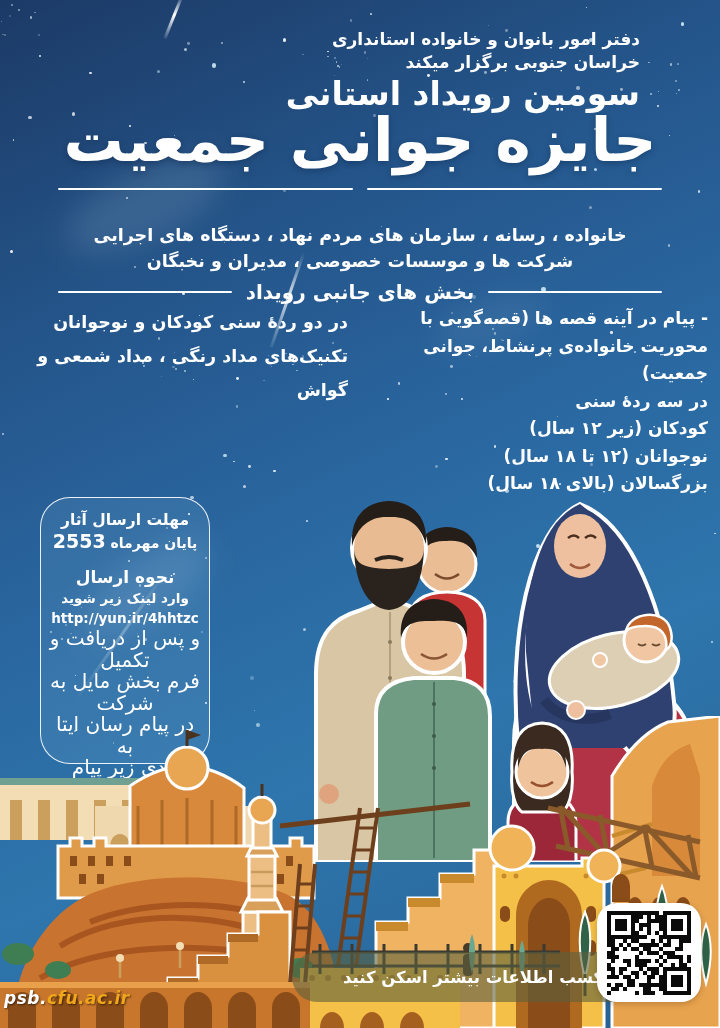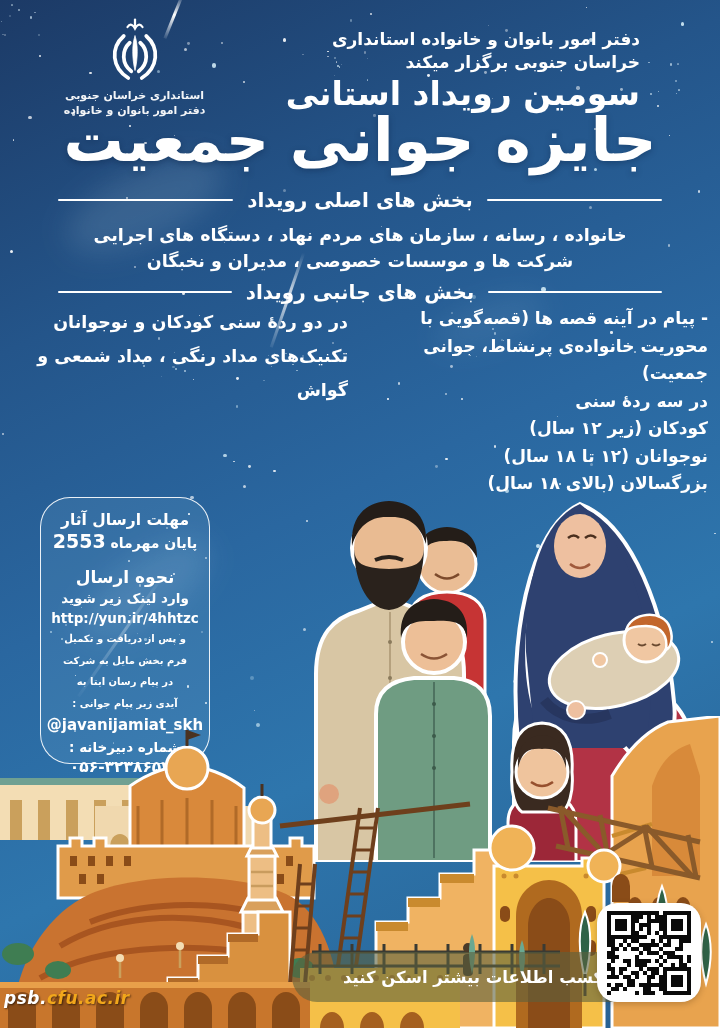--- a/index.html
+++ b/index.html
@@ -34,21 +34,21 @@
     background:rgba(150,200,235,.13);
     display:flex;flex-direction:column;align-items:center;justify-content:flex-start;
     padding:12px 6px 8px 6px;text-align:center;
   }
   .subbox .h1{font-size:15.5px;font-weight:bold;line-height:20px;}
   .subbox .deadline{font-size:14px;font-weight:bold;line-height:22px;}
   .subbox .year{font-size:19px;font-weight:bold;}
   .subbox .h2{font-size:17px;font-weight:bold;margin-top:12px;line-height:22px;}
   .subbox .s{font-size:13.5px;font-weight:bold;line-height:20px;}
   .subbox .link{font-size:13.5px;font-weight:bold;direction:ltr;line-height:20px;}
-  .subbox .inst{font-size:10px;font-weight:bold;line-height:21.5px;}
+  .subbox .inst{font-size:20px;font-weight:normal;line-height:21.5px;}
   .subbox .eitaa{font-size:15px;font-weight:bold;direction:ltr;line-height:23px;}
   .subbox .phone{font-size:15.5px;font-weight:bold;direction:ltr;letter-spacing:1px;line-height:21px;}
   
   .family-svg{position:absolute;left:228px;top:442px;pointer-events:none;}
   .city-svg{position:absolute;left:0;top:716px;pointer-events:none;}
   
   .qr-pill{
     position:absolute;left:292px;top:952px;width:368px;height:50px;border-radius:26px;
     background:rgba(92,96,62,.60);display:flex;align-items:center;justify-content:center;
     font-size:16.5px;font-weight:bold;padding-left:40px;
@@ -257,46 +257,30 @@
       <div class="star" style="left: 367.003px; top: 79.2724px; width: 1.34683px; height: 1.34683px; opacity: 0.606533; background: rgb(216, 236, 247);"></div>
       <div class="star" style="left: 338.555px; top: 66.1536px; width: 1.4803px; height: 1.4803px; opacity: 0.705015; background: rgb(216, 236, 247);"></div>
       <div class="star" style="left: 336.298px; top: 82.6442px; width: 1.8086px; height: 1.8086px; opacity: 0.353404; background: rgb(216, 236, 247);"></div>
       <div class="star" style="left: 341.241px; top: 64.0605px; width: 0.864676px; height: 0.864676px; opacity: 0.380757; background: rgb(216, 236, 247);"></div>
       <div class="star" style="left: 334.256px; top: 57.1086px; width: 1.42581px; height: 1.42581px; opacity: 0.387355; background: rgb(216, 236, 247);"></div>
       <div class="star" style="left: 366.64px; top: 57.5416px; width: 1.68962px; height: 1.68962px; opacity: 0.317798; background: rgb(216, 236, 247);"></div>
       <div class="star" style="left: 333.511px; top: 74.5559px; width: 0.992037px; height: 0.992037px; opacity: 0.385487; background: rgb(216, 236, 247);"></div>
       <div class="star" style="left: 337.203px; top: 65.1223px; width: 1.48414px; height: 1.48414px; opacity: 0.734363; background: rgb(216, 236, 247);"></div>
     </div>
 
-  <header class="logo-block">
-    <svg width="62" height="66" viewBox="-40 -48 80 88">
-      <g stroke="#fff" fill="none" stroke-linecap="round">
-        <path d="M0,-24 C4,-14 4,6 0,22 C-4,6 -4,-14 0,-24 Z" fill="#fff" stroke-width="1"></path>
-        <path d="M7,-15 C18,-5 18,13 5,23" stroke-width="5"></path>
-        <path d="M-7,-15 C-18,-5 -18,13 -5,23" stroke-width="5"></path>
-        <path d="M15,-24 C33,-8 31,18 9,32" stroke-width="5"></path>
-        <path d="M-15,-24 C-33,-8 -31,18 -9,32" stroke-width="5"></path>
-        <path d="M-10,-36 C-6,-42 -2,-38 0,-34 C2,-38 6,-42 10,-36" stroke-width="3"></path>
-        <path d="M0,-46 L0,-38" stroke-width="3"></path>
-      </g>
-    </svg>
-    <div class="logo-org">استانداری خراسان جنوبی</div>
-    <div class="logo-org">دفتر امور بانوان و خانواده</div>
-  </header>
 
   <div class="intro">
     <div>دفتر امور بانوان و خانواده استانداری</div>
     <div>خراسان جنوبی برگزار میکند</div>
   </div>
   <div class="event-line">سومین رویداد استانی</div>
   <h1 class="title">جایزه جوانی جمعیت</h1>
 
   <div class="sec-heading" style="top:188px;">
     <span class="rule"></span>
-    <span class="lbl">بخش های اصلی رویداد</span>
     <span class="rule"></span>
   </div>
   <div class="main-body">
     <div>خانواده ، رسانه ، سازمان های مردم نهاد ، دستگاه های اجرایی</div>
     <div>شرکت ها و موسسات خصوصی ، مدیران و نخبگان</div>
   </div>
 
   <div class="sec-heading" style="top:280px;">
     <span class="rule"></span>
     <span class="lbl">بخش های جانبی رویداد</span>

